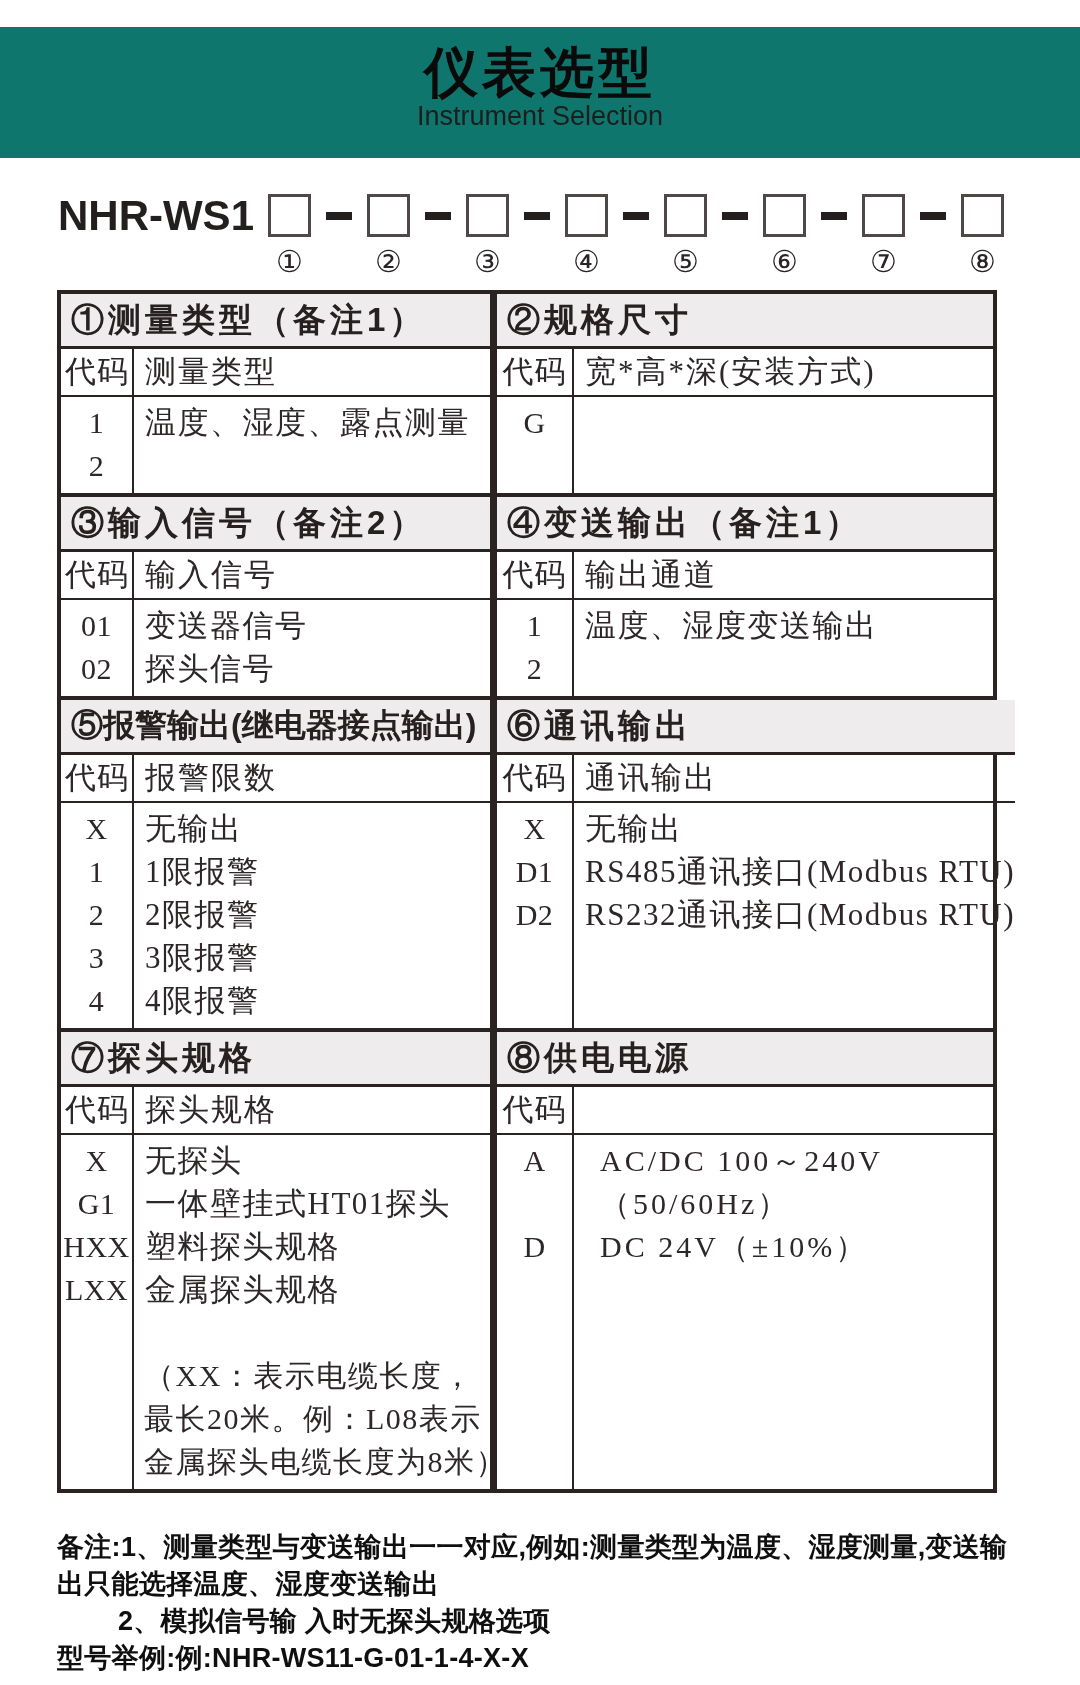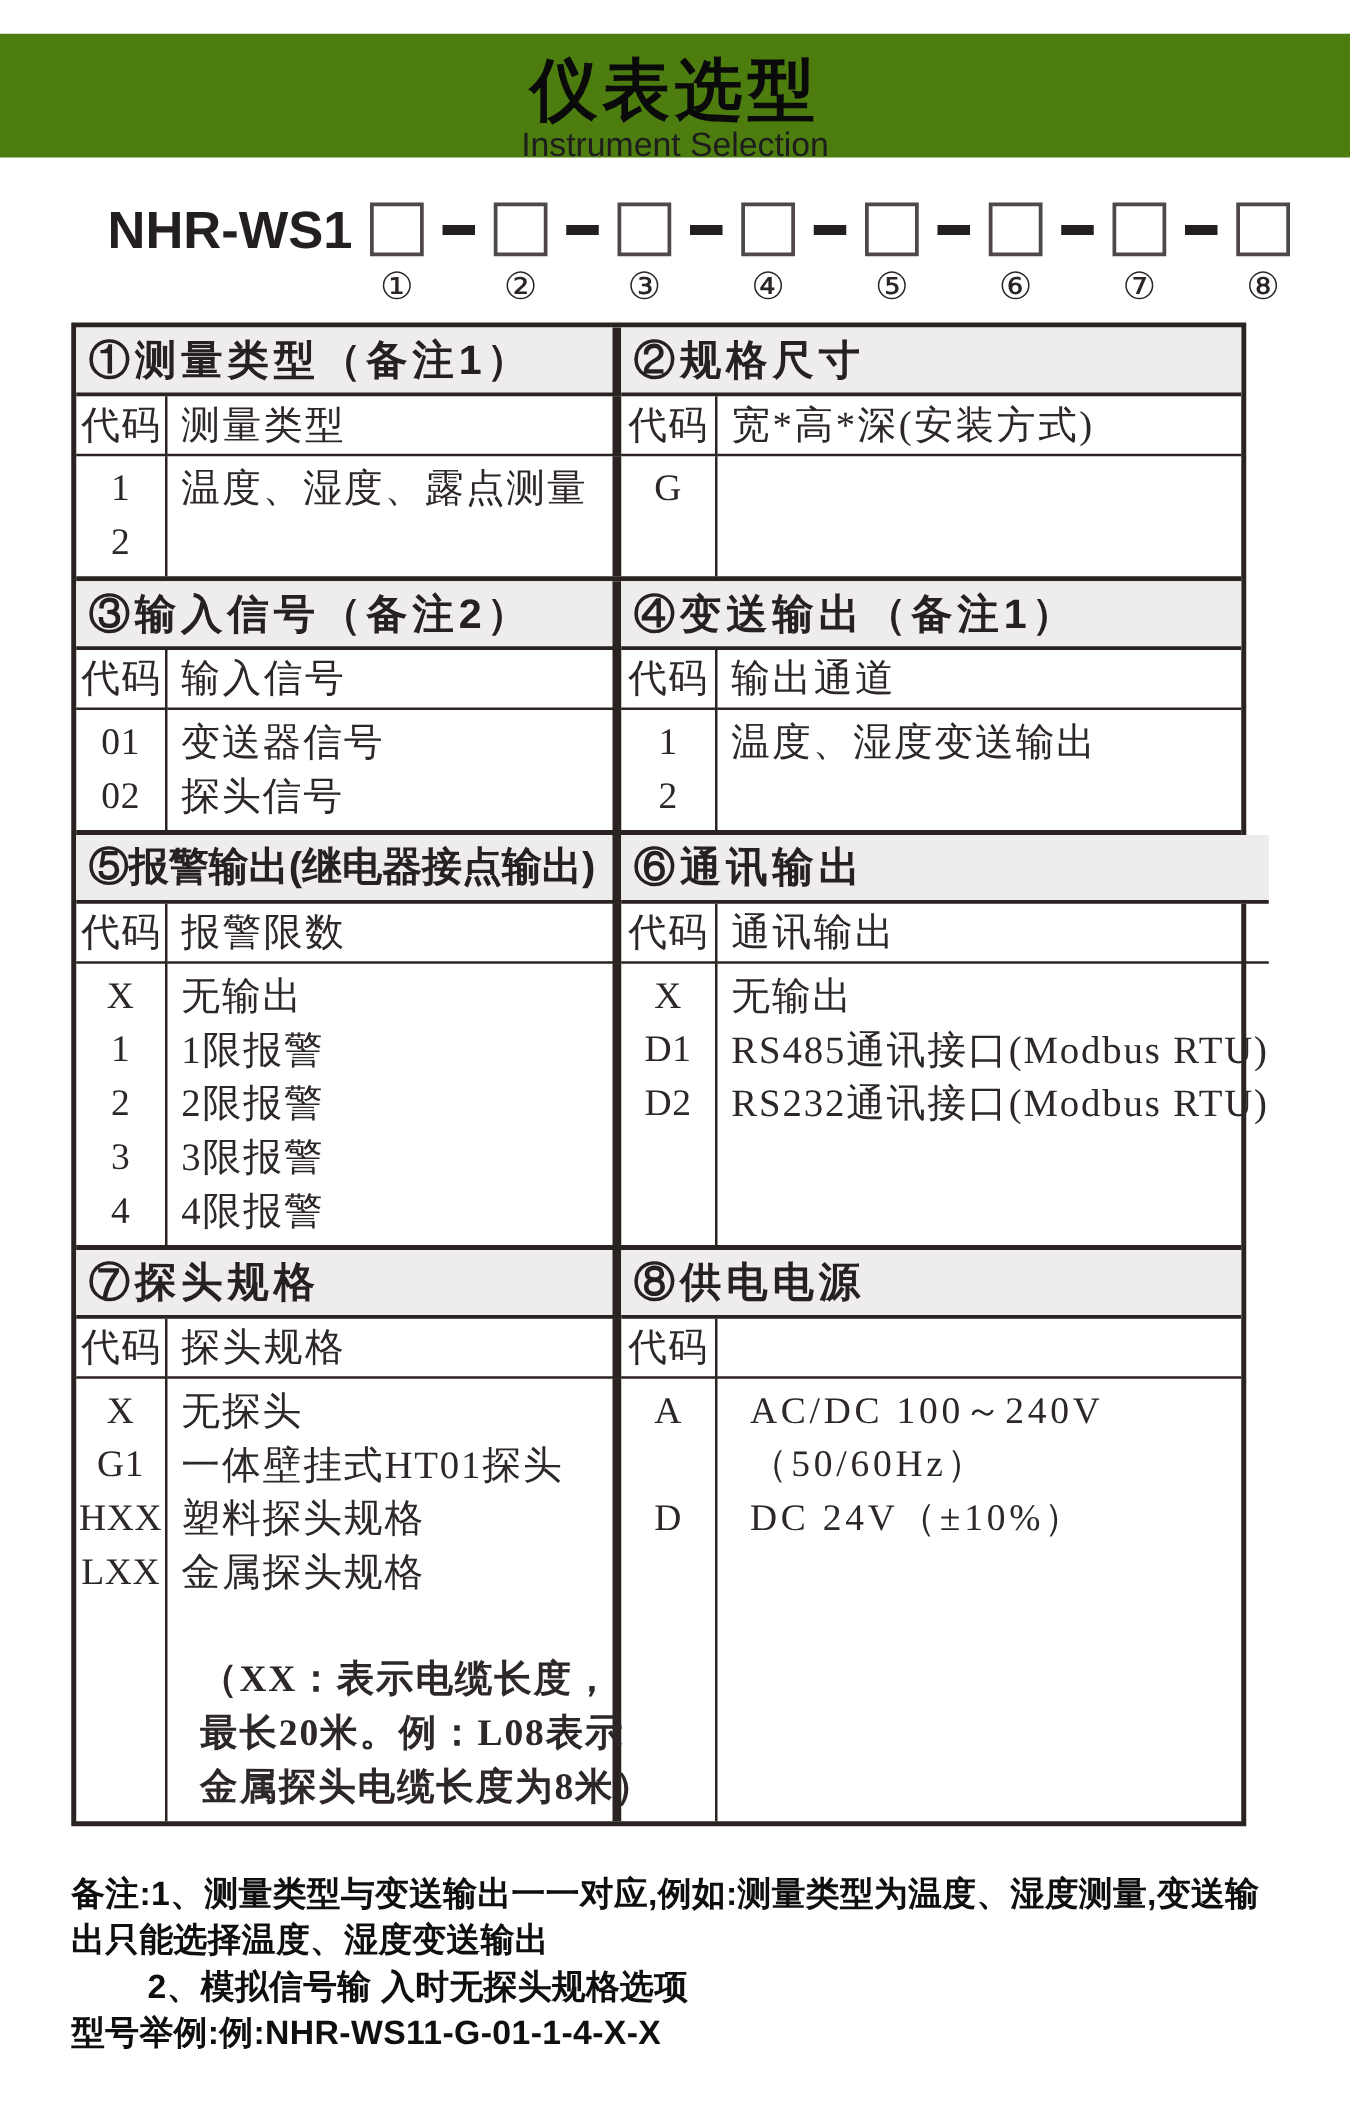--- a/index.html
+++ b/index.html
@@ -4,26 +4,26 @@
 <style>
   * { box-sizing: border-box; margin: 0; padding: 0; }
   html, body { background: #ffffff; }
   body {
     width: 1080px; height: 1685px; overflow: hidden;
     font-family: "Liberation Sans", sans-serif;
     color: #231f1e;
   }
 
   
-  .banner { margin-top: 27px; height: 99px; background: #4d7c0f; text-align: center; }
+  .banner { margin-top: 27px; height: 131px; background: #0f766e; text-align: center; }
   .title { padding-top: 16px; font-size: 54px; font-weight: bold; letter-spacing: 4px; color: #0a0a0a; line-height: 58px; }
   .subtitle { font-size: 27px; color: #1d1d1d; line-height: 30px; }
 
   
-  .model-row { display: flex; align-items: flex-start; margin: 36px 0 0 86px; }
+  .model-row { display: flex; align-items: flex-start; margin: 36px 0 0 58px; }
   .model-prefix { font-size: 42px; font-weight: bold; letter-spacing: 0px; line-height: 44px; margin-right: 14px; }
   .slot { display: flex; flex-direction: column; align-items: center; }
   .box { width: 43px; height: 43px; border: 3px solid #4f4849; background: #fff; }
   .circ { margin-top: 9px; font-size: 30px; line-height: 32px; color: #2a2425; }
   .dash { width: 26px; height: 8px; background: #231f1e; margin: 18px 15px 0 15px; }
 
   
   .big-table {
     width: 940px; margin: 12px 0 0 57px;
     border: 4px solid #2b2322;
@@ -49,21 +49,21 @@
   .sh.code { text-align: center; letter-spacing: 1px; }
 
   .colA { border-right: 2px solid #2b2322; }
   .colB { border-right: 7px solid #2b2322; }
   .colC { border-right: 2px solid #2b2322; }
 
   .cell { padding: 4px 0 6px; }
   .ln { height: 43px; line-height: 43px; font-size: 31px; letter-spacing: 1.5px; white-space: nowrap; }
   .codes .ln { text-align: center; font-size: 30px; letter-spacing: 0.5px; }
   .descs .ln { padding-left: 11px; }
-  .descs .ln.indent { padding-left: 26px; font-size: 30px; font-weight: bold; }
+  .descs .ln.indent { padding-left: 10px; font-size: 30px; }
   .descs.pwr .ln { padding-left: 26px; letter-spacing: 3px; font-size: 30px; }
 
   
   .notes { margin: 36px 0 0 57px; width: 980px;
     font-size: 27px; line-height: 37px; font-weight: 600; color: #0f0f0f; letter-spacing: 0.3px; }
   .note-ln { white-space: nowrap; }
   .note-indent { padding-left: 61px; }
 </style>
 </head>
 <body>

